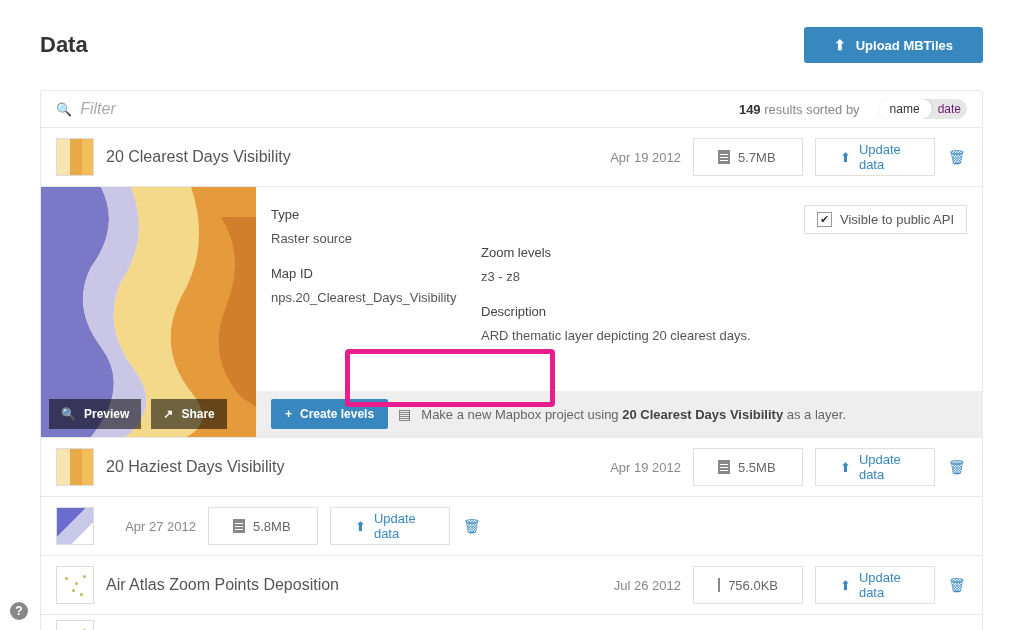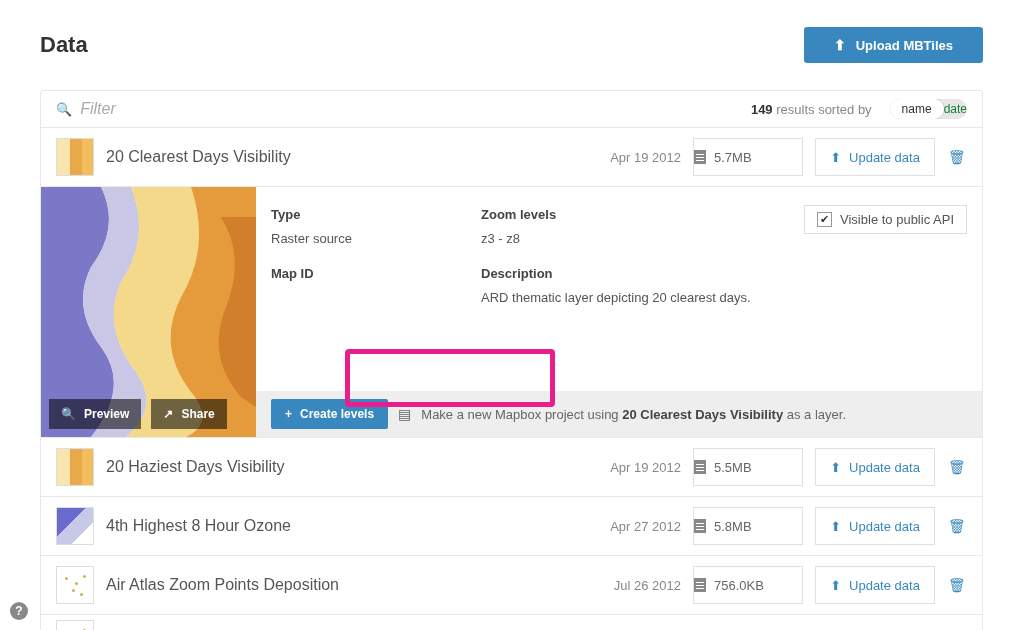--- a/index.html
+++ b/index.html
@@ -67,22 +67,22 @@
   .results-text .count { color: #333; font-weight: 700; }
 
   .sort-toggle {
     display: inline-flex;
     background: #e6e6e6;
     border-radius: 15px;
     overflow: hidden;
     font-size: 12px;
   }
   .sort-toggle span {
-    padding: 3px 0;
-    color: #15803d;
+    padding: 3px 6px;
+    color: #701a75;
     cursor: pointer;
   }
   .sort-toggle .active {
     background: #fff;
     border: 1px solid #ccc;
     border-radius: 15px;
     color: #333;
     margin: -1px;
     padding: 3px 12px;
   }
@@ -116,21 +116,21 @@
   .thumb.t4::after { top: 22px; left: 15px; box-shadow: 8px 4px 0 #c9b35a; }
 
   .row-title { flex: 1; font-size: 16px; color: #555; }
   .row-date  { color: #888; font-size: 13px; width: 90px; text-align: right; }
 
   .size-box, .update-box {
     border: 1px solid #e0e0e0;
     height: 38px;
     display: flex;
     align-items: center;
-    padding: 0 0;
+    padding: 0 24px;
     gap: 8px;
     font-size: 13px;
     color: #666;
   }
   .size-box { width: 110px; }
   .update-box { width: 120px; color: #3887be; justify-content: center; cursor: pointer; }
   .update-box .icon { font-size: 13px; }
 
   .trash {
     color: #3887be;
@@ -158,22 +158,22 @@
   .expanded-body { flex: 1; display: flex; flex-direction: column; }
   .meta-grid {
     display: flex;
     padding: 20px 15px 10px 15px;
     gap: 20px;
     flex: 1;
     position: relative;
   }
   .meta-col { display: flex; flex-direction: column; gap: 20px; }
   .meta-col.c1 { width: 190px; }
-  .meta-col.c2 { flex: 1; }
-  .meta-label { font-size: 13px; font-weight: 700; color: #444; margin-bottom: 8px; display:block; }
+  .meta-col.c2 { flex: 1; justify-content: center; }
+  .meta-label { font-size: 13px; font-weight: 400; color: #444; margin-bottom: 8px; display:block; }
   .meta-val { font-size: 13px; color: #555; }
 
   .highlight-box {
     position: absolute;
     border: 5px solid #e91e8c;
     border-radius: 4px;
     left: 304px;
     top: 258px;
     width: 210px;
     height: 58px;
@@ -334,20 +334,21 @@
 
       <div class="expanded-body">
         <div class="meta-grid">
           <div class="meta-col c1">
             <div>
               <span class="meta-label">Type</span>
               <span class="meta-val">Raster source</span>
             </div>
             <div>
               <span class="meta-label">Map ID</span>
+              <span class="meta-val">nps.20_Clearest_Days_Visibility</span>
             </div>
           </div>
           <div class="meta-col c2">
             <div>
               <span class="meta-label">Zoom levels</span>
               <span class="meta-val">z3 - z8</span>
             </div>
             <div>
               <span class="meta-label">Description</span>
               <span class="meta-val">ARD thematic layer depicting 20 clearest days.</span>
@@ -387,21 +388,20 @@
         <span class="icon">⬆</span>
         <span>Update data</span>
       </div>
       <div class="trash">
         <span>🗑</span>
       </div>
     </div>
 
     <div class="row">
       <div class="thumb t3"></div>
-      <div class="row-title">4th Highest 8 Hour Ozone</div>
       <div class="row-date">Apr 27 2012</div>
       <div class="size-box">
         <span class="file-icon"></span>
         <span>5.8MB</span>
       </div>
       <div class="update-box">
         <span class="icon">⬆</span>
         <span>Update data</span>
       </div>
       <div class="trash">

